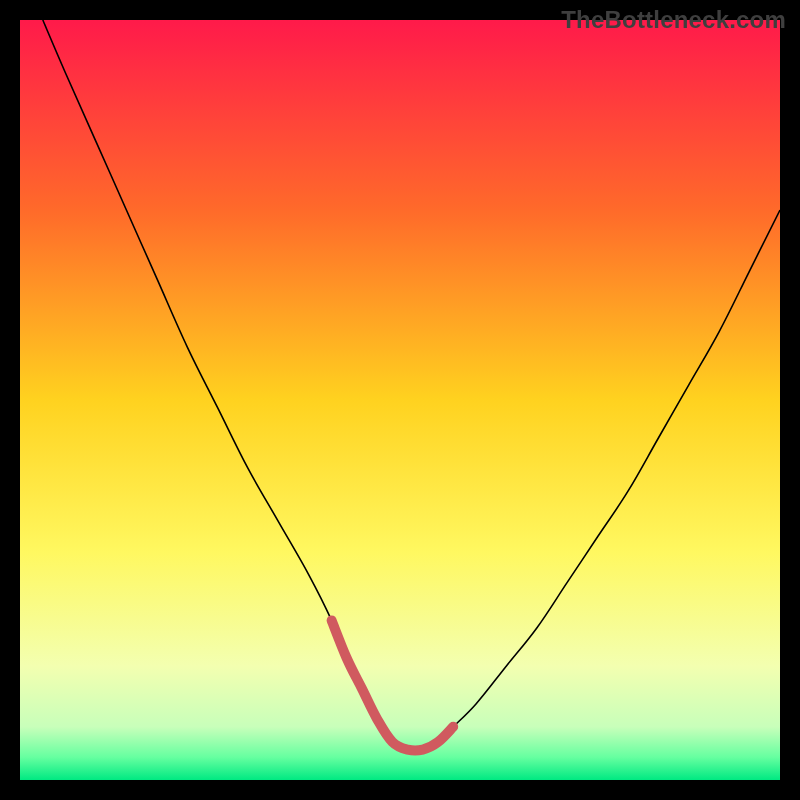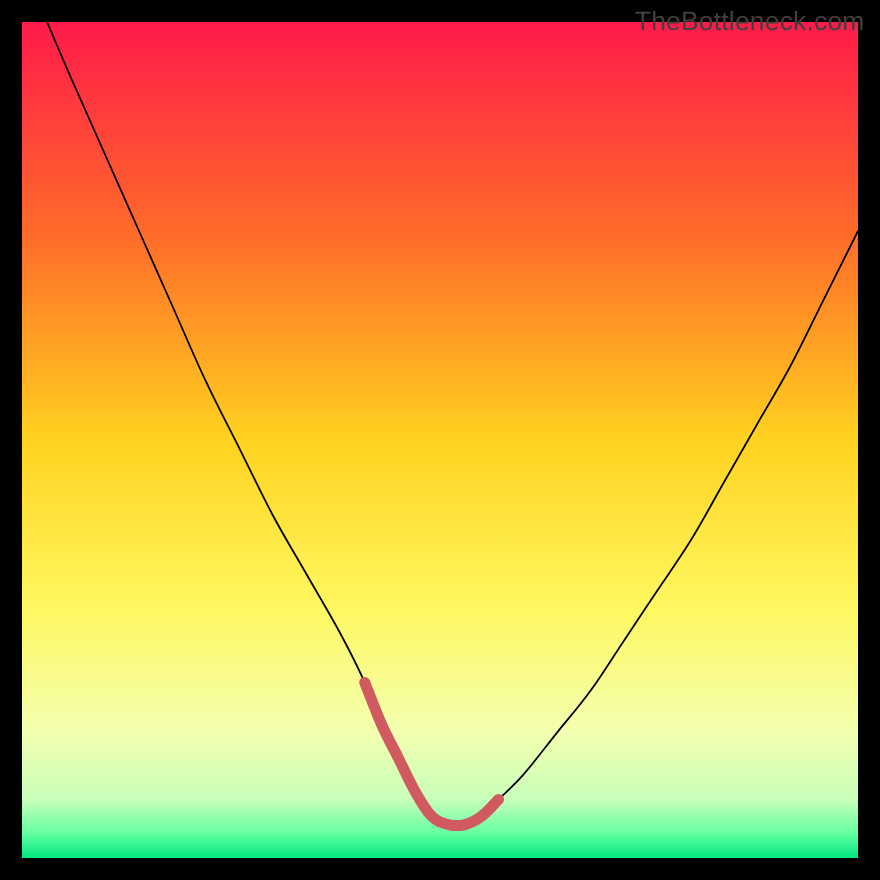--- a/index.html
+++ b/index.html
@@ -16,21 +16,21 @@
     height: 800px;
     background: #000;
   }
   .watermark {
     position: absolute;
     top: 6px;
     right: 14px;
     font-family: Arial, Helvetica, sans-serif;
     font-size: 24px;
     color: #3f3f3f;
-    font-weight: 400;
+    font-weight: 700;
     letter-spacing: 0.2px;
     z-index: 50;
   }
   .plot {
     position: absolute;
     left: 20px;
     top: 20px;
     width: 760px;
     height: 760px;
     overflow: hidden;

